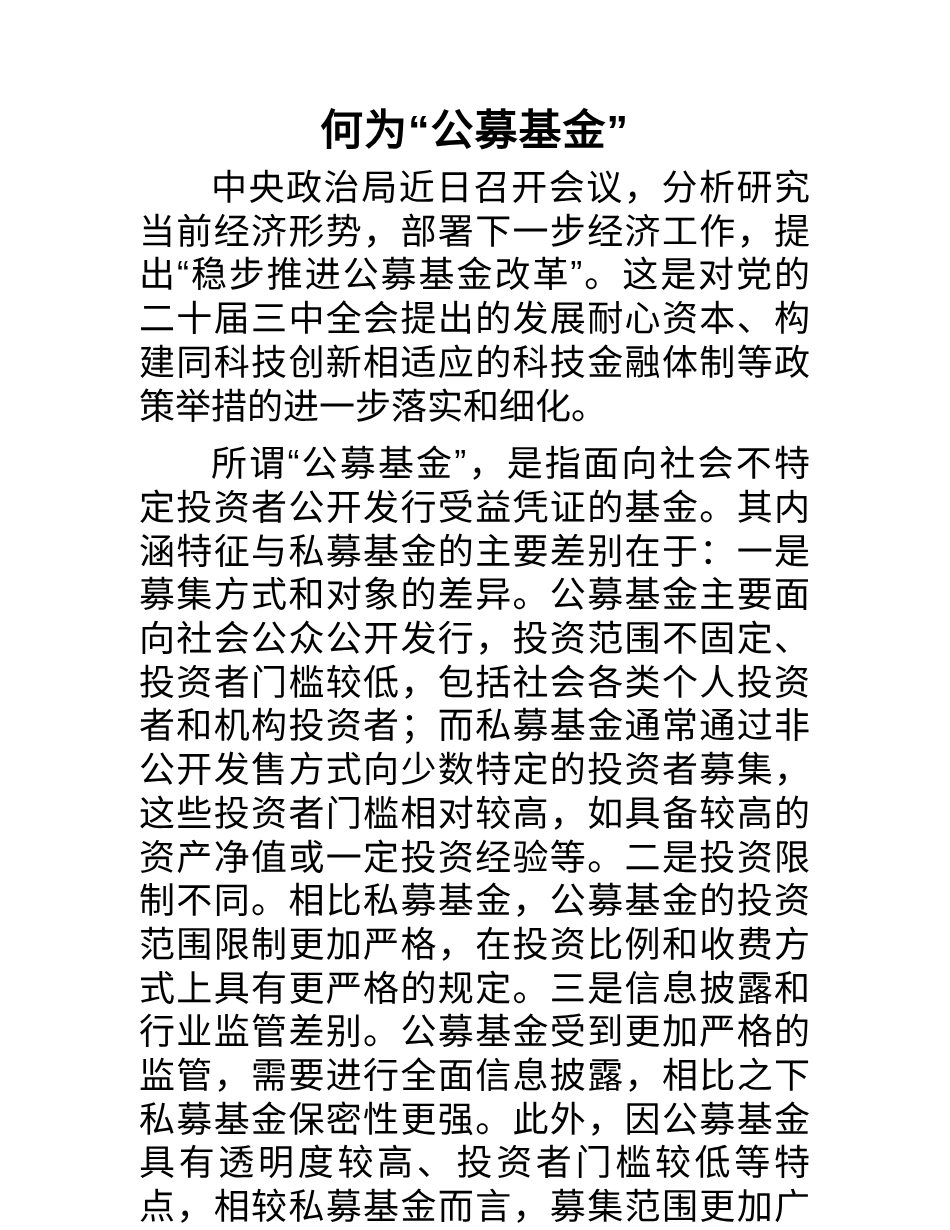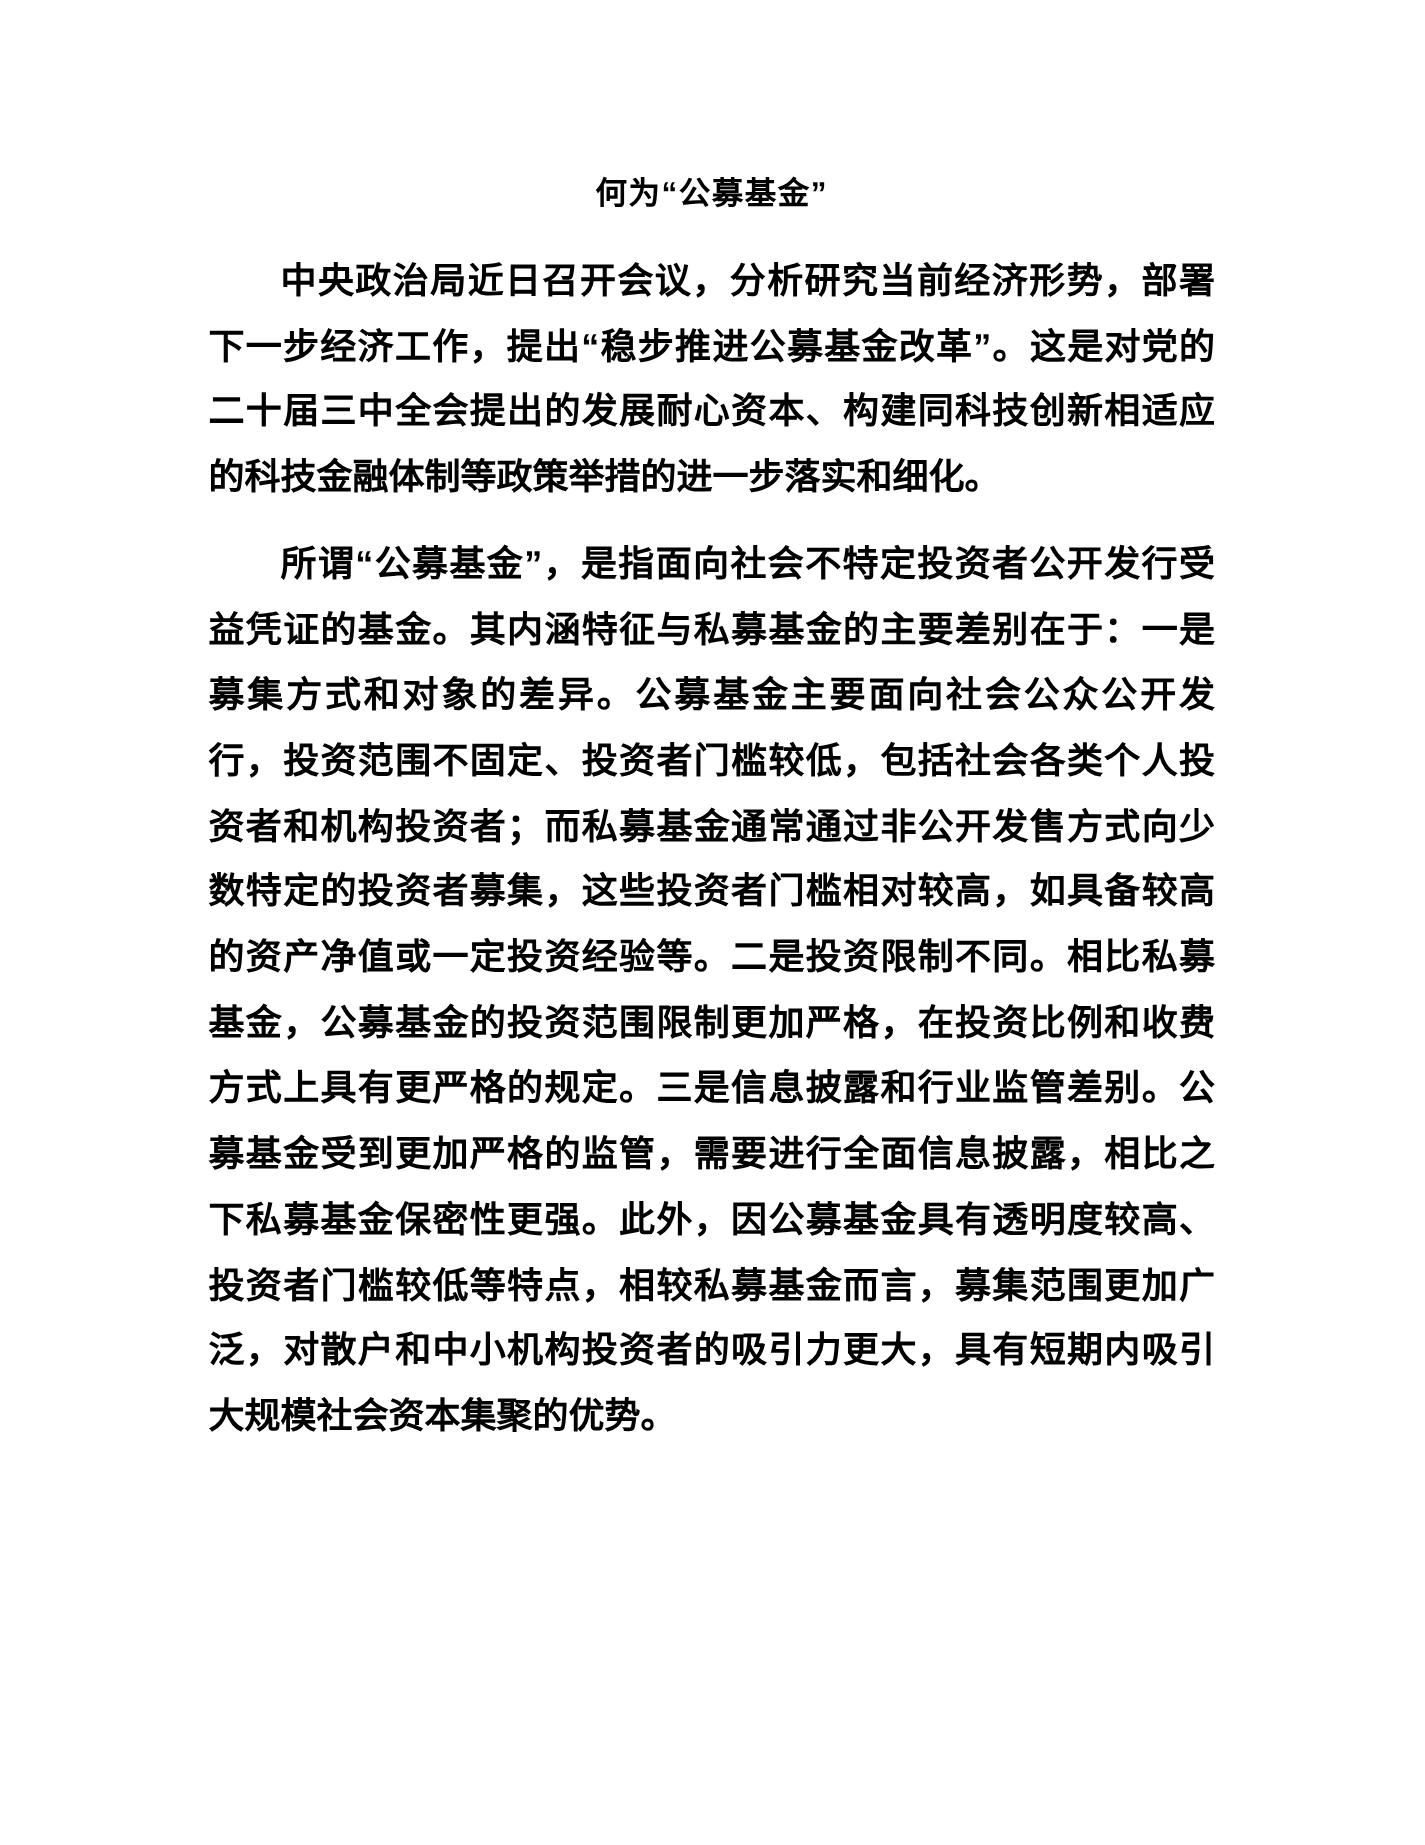--- a/index.html
+++ b/index.html
@@ -16,38 +16,37 @@
   }
   .doc-page {
     box-sizing: border-box;
     width: 950px;
     height: 1230px;
     padding: 108px 140px 0 139px;
     background: #ffffff;
   }
   .doc-title {
     margin: 0 0 14px 0;
-    font-size: 21px;
+    font-size: 43px;
     line-height: 44px;
     font-weight: bold;
     text-align: center;
     letter-spacing: 1px;
     color: #000000;
   }
   .doc-paragraph {
     margin: 0 0 14px 0;
-    font-size: 24px;
+    font-size: 36px;
     line-height: 43.7px;
     text-align: justify;
     text-justify: inter-ideograph;
     text-indent: 2em;
     color: #000000;
     word-break: break-all;
     overflow-wrap: break-word;
-    font-weight: bold;
   }
 </style>
 </head>
 <body>
 
 <div class="doc-page">
   <h1 class="doc-title">何为“公募基金”</h1>
   <p class="doc-paragraph">中央政治局近日召开会议，分析研究当前经济形势，部署下一步经济工作，提出“稳步推进公募基金改革”。这是对党的二十届三中全会提出的发展耐心资本、构建同科技创新相适应的科技金融体制等政策举措的进一步落实和细化。</p>
   <p class="doc-paragraph">所谓“公募基金”，是指面向社会不特定投资者公开发行受益凭证的基金。其内涵特征与私募基金的主要差别在于：一是募集方式和对象的差异。公募基金主要面向社会公众公开发行，投资范围不固定、投资者门槛较低，包括社会各类个人投资者和机构投资者；而私募基金通常通过非公开发售方式向少数特定的投资者募集，这些投资者门槛相对较高，如具备较高的资产净值或一定投资经验等。二是投资限制不同。相比私募基金，公募基金的投资范围限制更加严格，在投资比例和收费方式上具有更严格的规定。三是信息披露和行业监管差别。公募基金受到更加严格的监管，需要进行全面信息披露，相比之下私募基金保密性更强。此外，因公募基金具有透明度较高、投资者门槛较低等特点，相较私募基金而言，募集范围更加广泛，对散户和中小机构投资者的吸引力更大，具有短期内吸引大规模社会资本集聚的优势。</p>
 </div>

